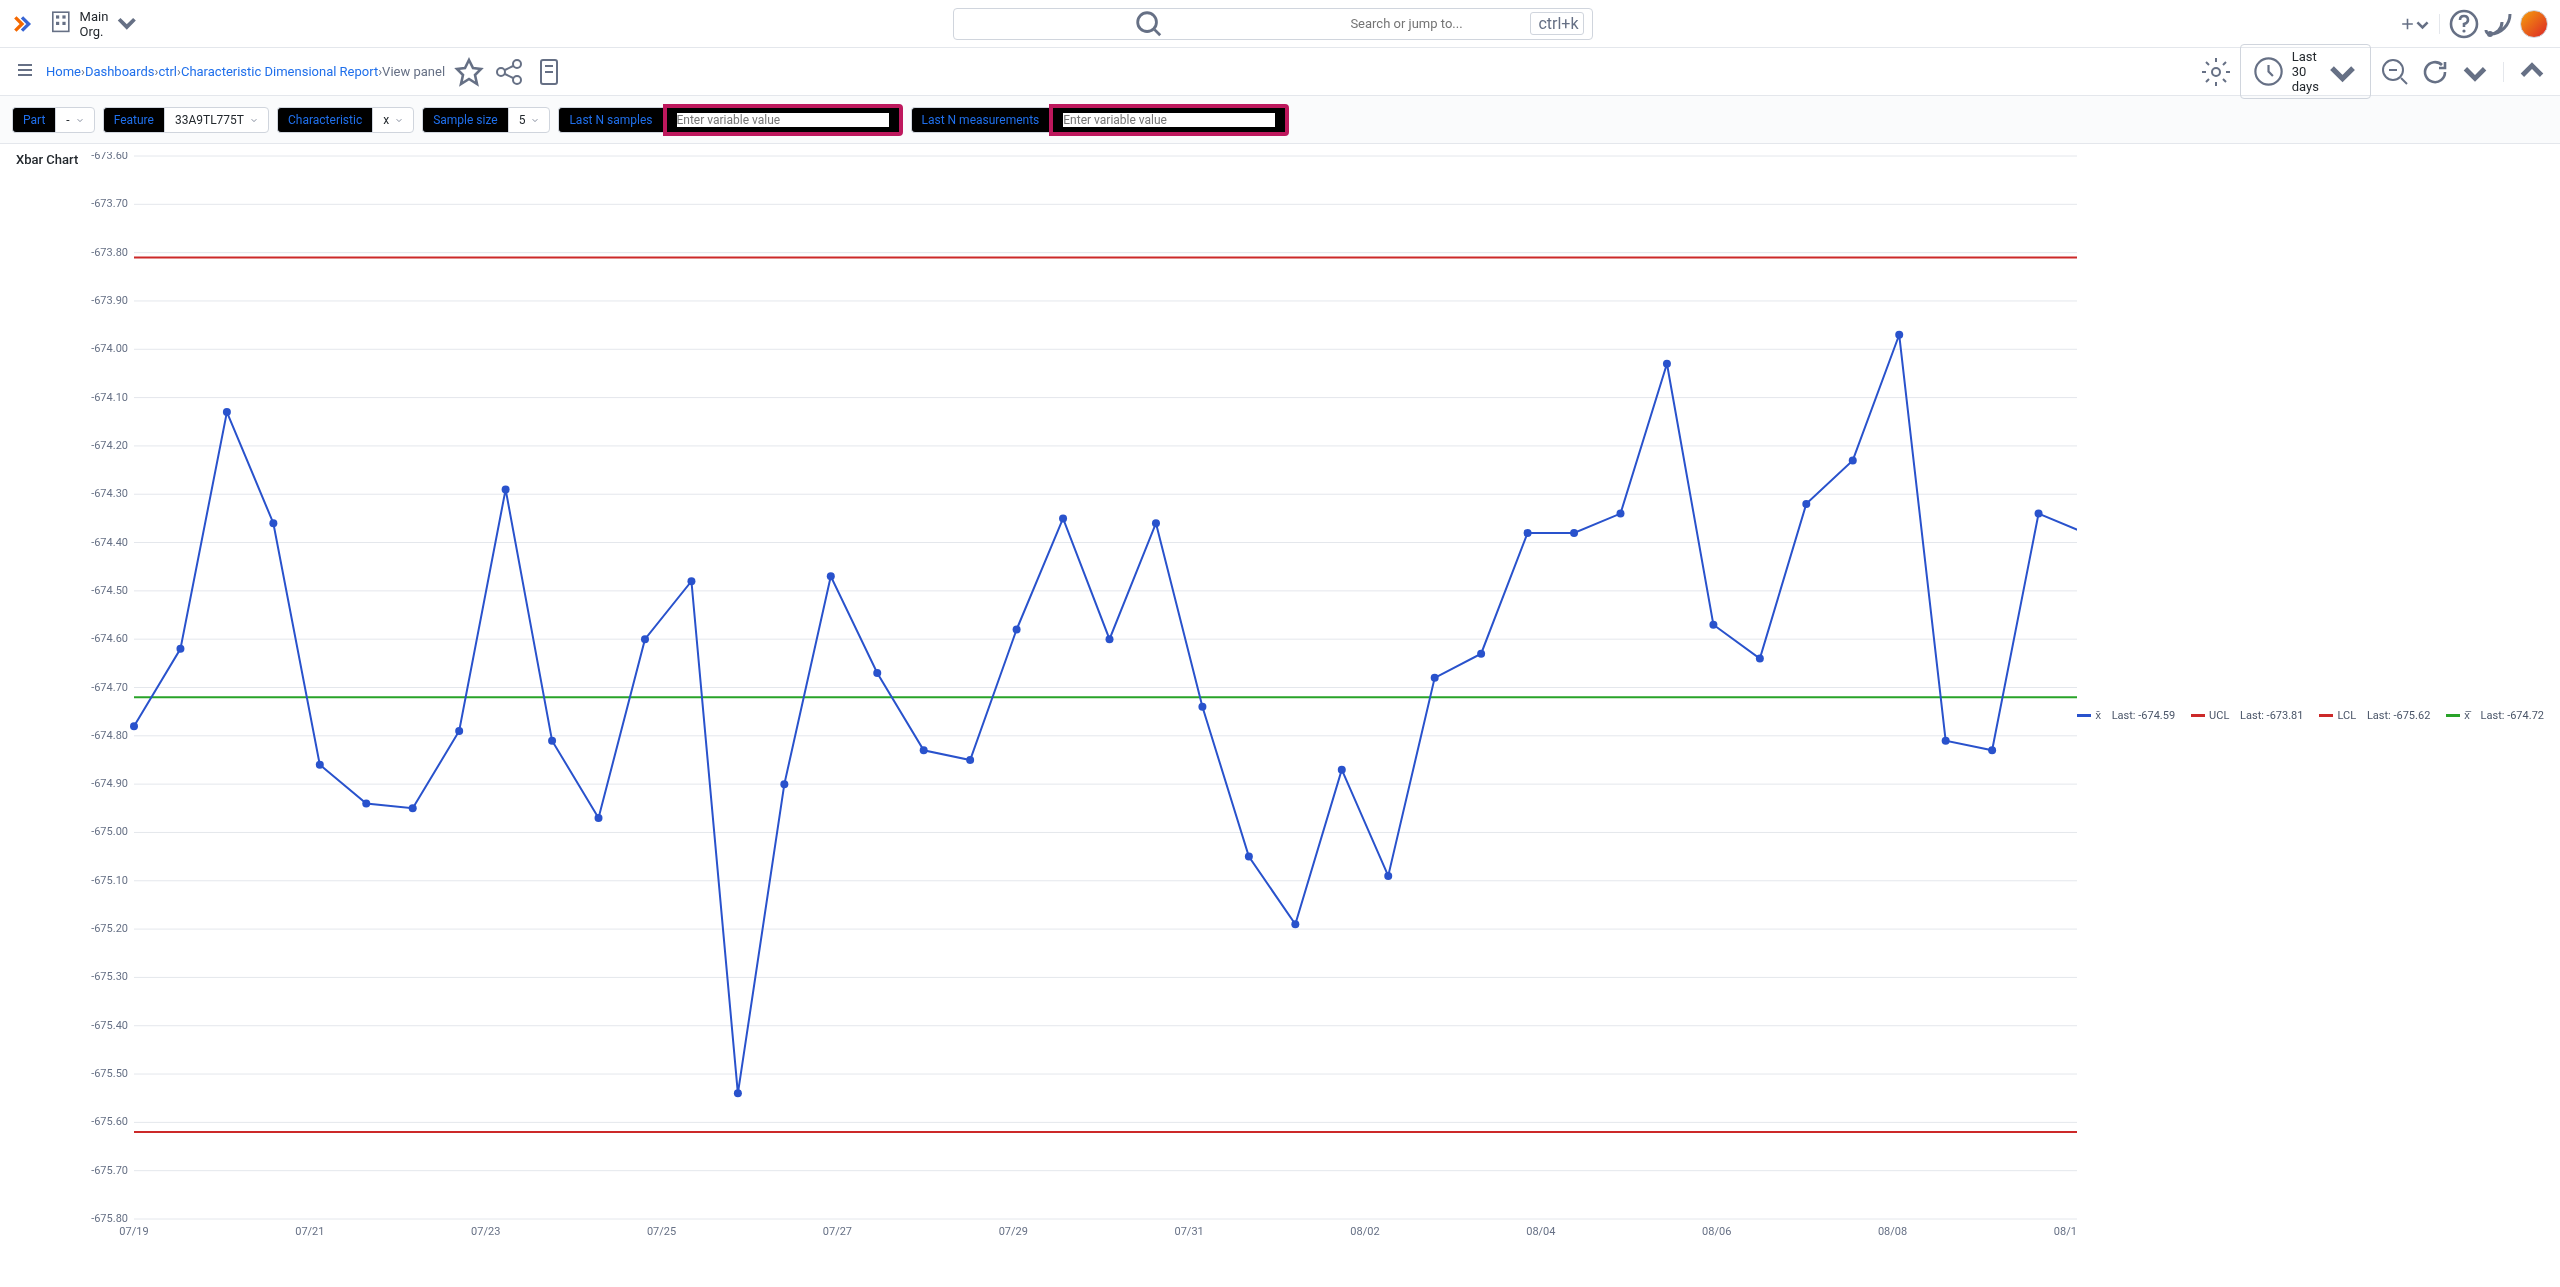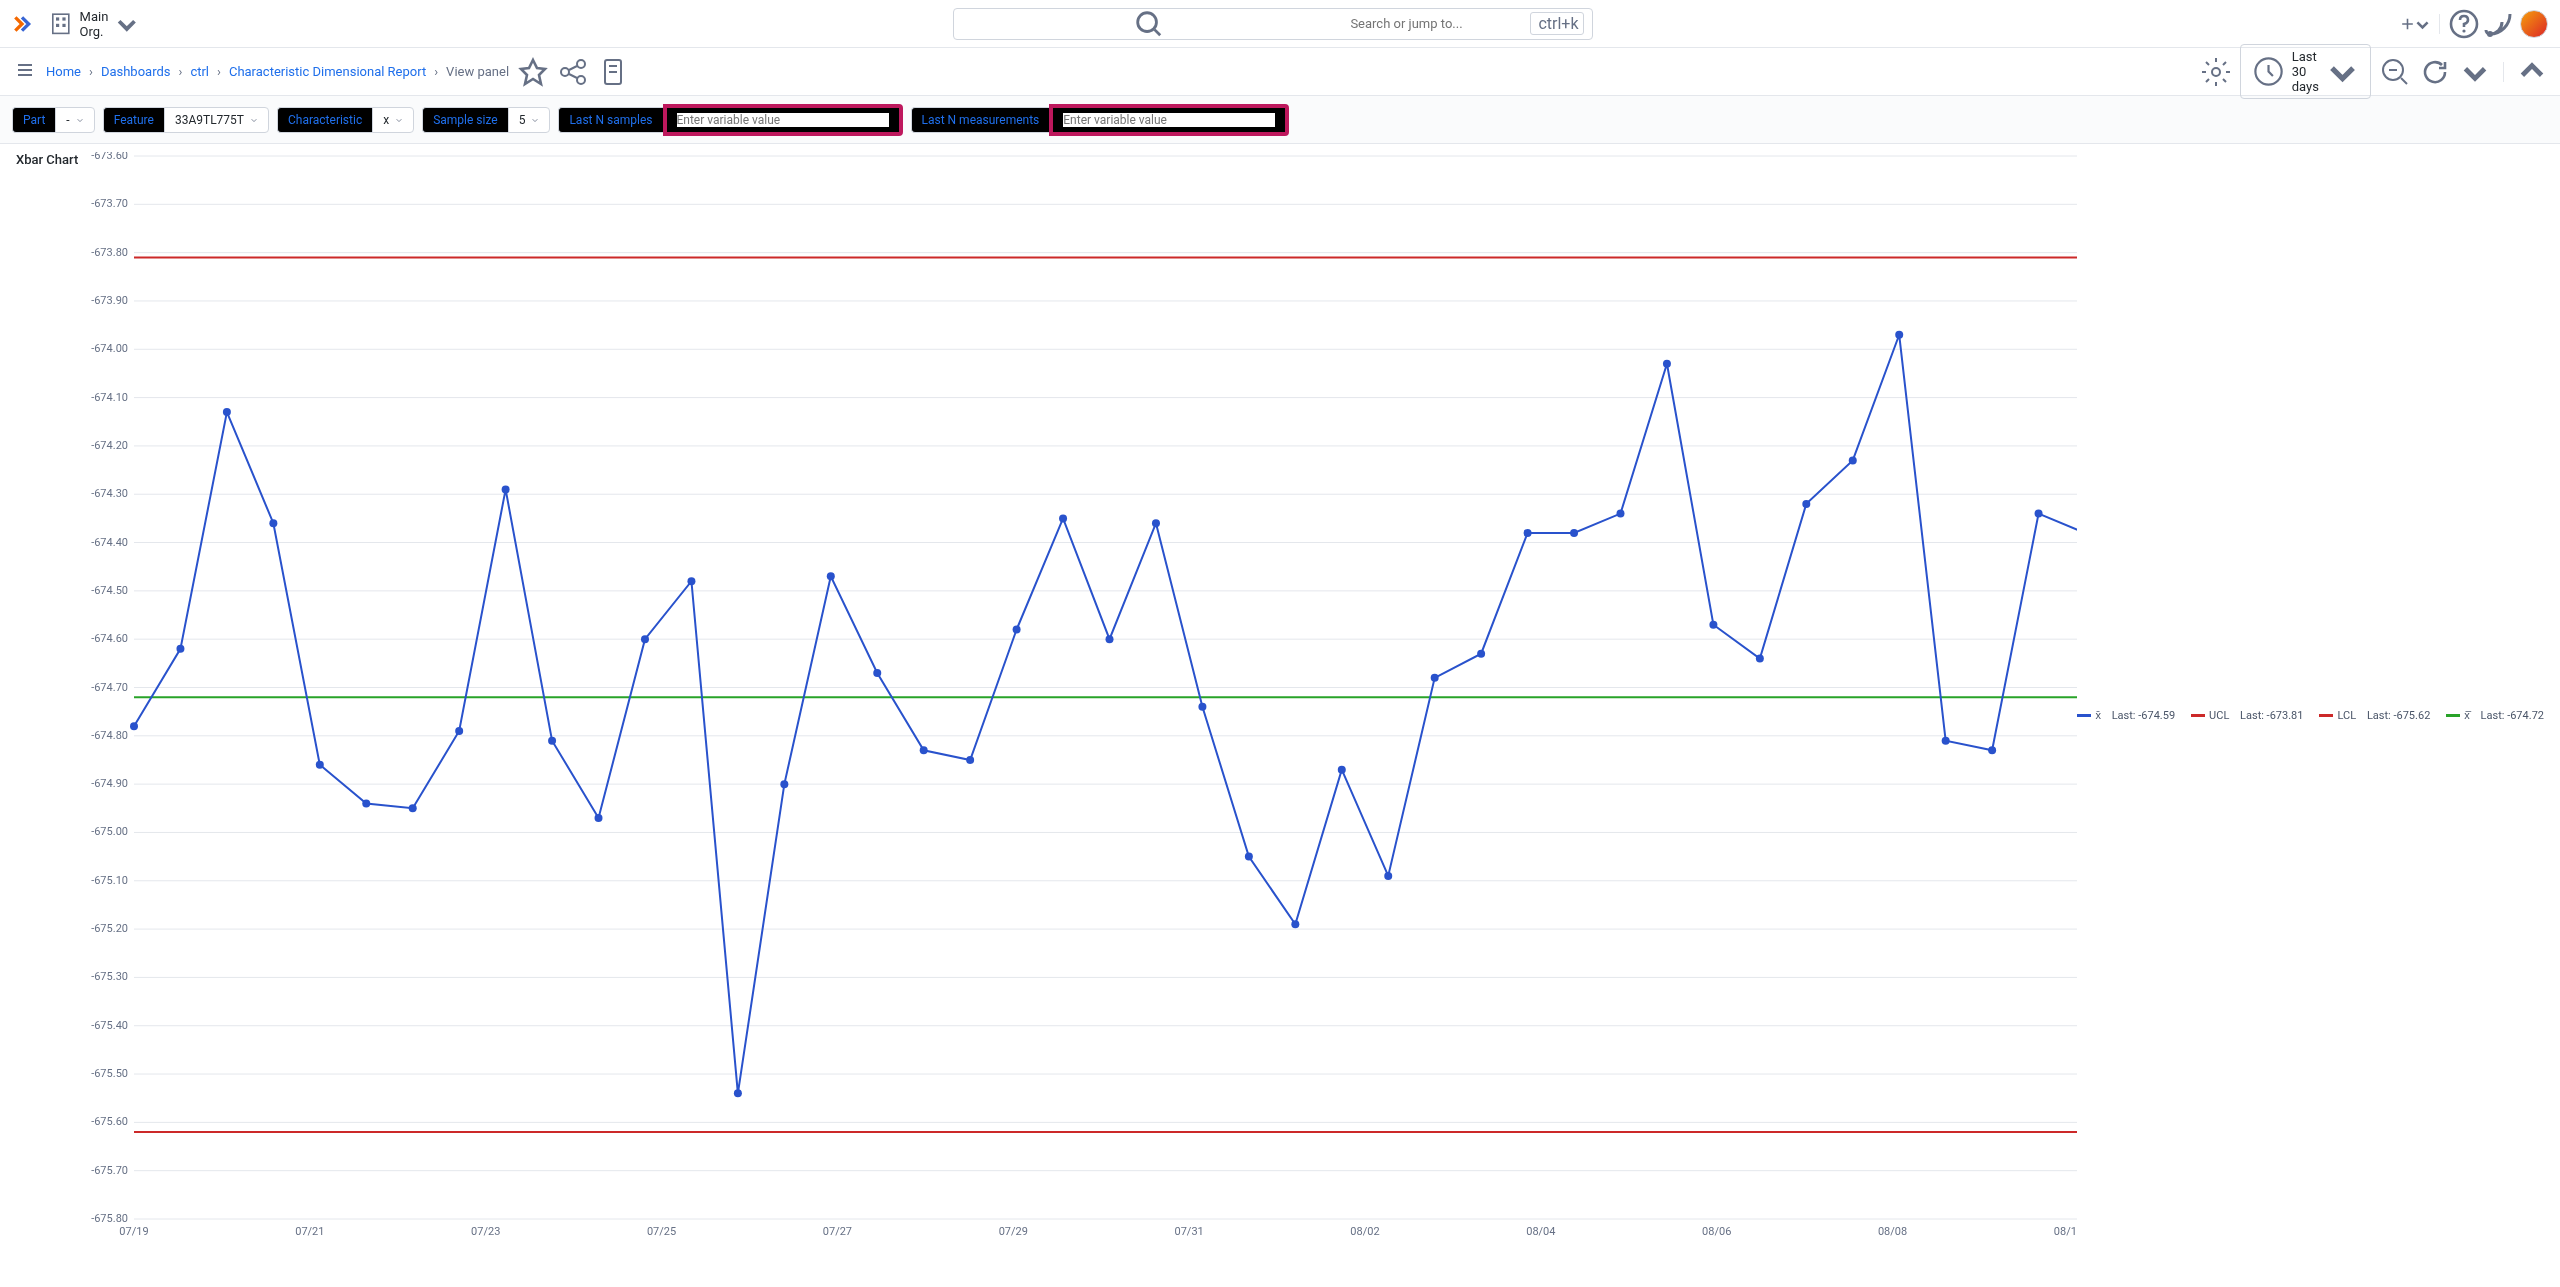--- a/index.html
+++ b/index.html
@@ -1,30 +1,30 @@
 <!DOCTYPE html>
 <html><head>
 <meta charset="utf-8">
 <style>
 *{box-sizing:border-box;margin:0;padding:0;font-family:-apple-system,BlinkMacSystemFont,"Segoe UI",Roboto,sans-serif}
 body{background:#fff;color:#24292e;font-size:13px;overflow:hidden}
 .top-bar{height:48px;display:flex;align-items:center;padding:0 12px;border-bottom:1px solid #e4e7ec;gap:8px}
 .logo{width:20px;height:20px;display:flex;align-items:center;justify-content:center}
-.org-select{display:flex;align-items:center;gap:6px;padding:4px 8px;border-radius:4px;cursor:pointer}
+.org-select{display:flex;align-items:flex-start;gap:6px;padding:4px 8px;border-radius:4px;cursor:pointer}
 .top-spacer{flex:1}
 .search-box{width:640px;height:32px;border:1px solid #d0d5dd;border-radius:4px;display:flex;align-items:center;padding:0 8px;gap:14px;color:#667085;position:relative}
 .search-box input{border:none;outline:none;flex:1;font-size:13px;background:transparent}
 .kbd{border:1px solid #d0d5dd;border-radius:3px;padding:1px 5px;font-size:16px;color:#667085;display:flex;align-items:center;gap:2px}
 .top-icons{display:flex;align-items:center;gap:4px}
 .icon-btn{width:32px;height:32px;display:flex;align-items:center;justify-content:center;border-radius:4px;cursor:pointer;color:#667085}
 .divider{width:1px;height:20px;background:#e4e7ec;margin:0 4px}
 .avatar{width:28px;height:28px;border-radius:50%;background:linear-gradient(135deg,#f59e0b,#dc2626);border:1px solid #d0d5dd}
 .nav-bar{height:48px;display:flex;align-items:center;padding:0 12px;border-bottom:1px solid #e4e7ec;gap:8px}
 .hamburger{cursor:pointer;padding:4px}
-.breadcrumb{display:flex;align-items:flex-start;gap:8px;font-size:13px}
+.breadcrumb{display:flex;align-items:flex-start;font-size:13px}
 .breadcrumb a{color:#1f6feb;text-decoration:none;cursor:pointer}
 .breadcrumb .sep{color:#667085}
 .breadcrumb .current{color:#667085}
 .nav-spacer{flex:1}
 .time-picker{display:flex;align-items:center;gap:6px;padding:4px 10px;border:1px solid #d0d5dd;border-radius:4px;cursor:pointer;font-size:13px}
 .vars-bar{height:48px;display:flex;align-items:center;padding:8px 12px;gap:8px;background:#fafbfc;border-bottom:1px solid #e4e7ec}
 .var-group{display:flex;align-items:center}
 .var-label{padding:5px 10px;border:1px solid #d0d5dd;border-right:none;border-radius:4px 0 0 4px;background:#000000;color:#1f6feb;font-size:12px}
 .var-value{padding:5px 10px;border:1px solid #d0d5dd;border-radius:0 4px 4px 0;background:#fff;font-size:12px;display:flex;align-items:center;gap:6px;cursor:pointer}
 .var-input{padding:5px 10px;border:4px solid #be185d;border-radius:0 4px 4px 0;background:#000000;font-size:12px;width:240px}

